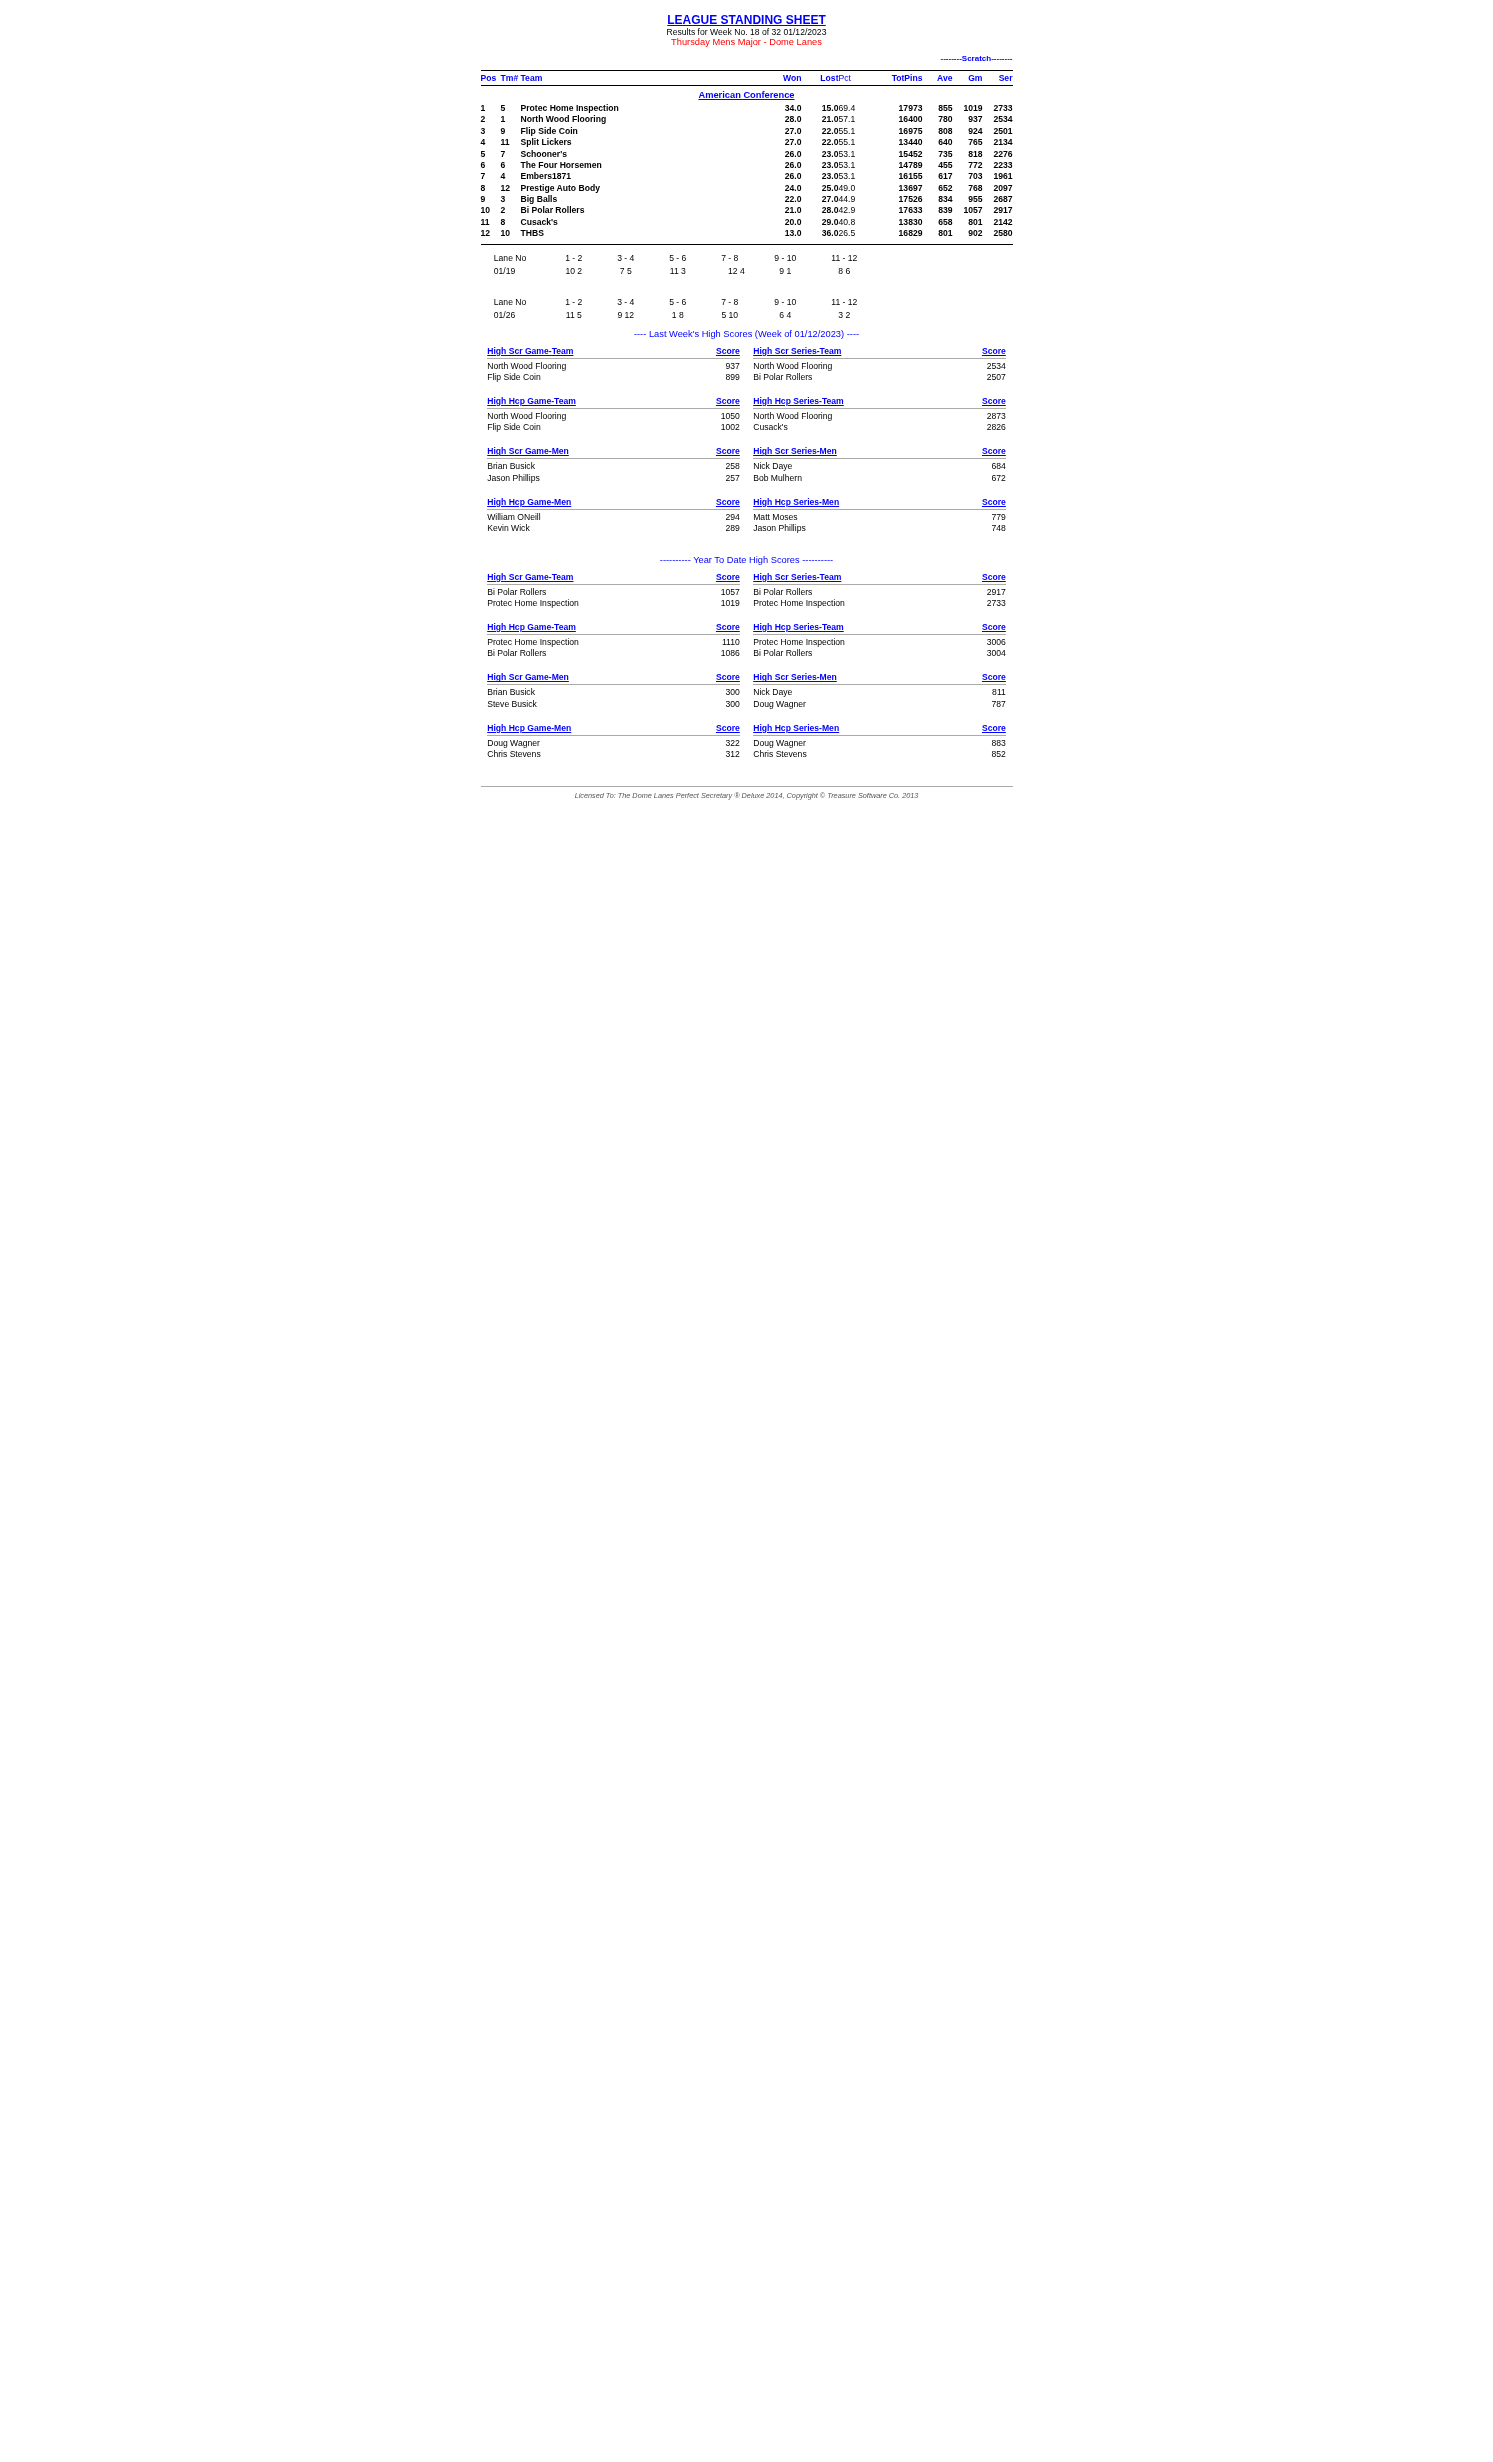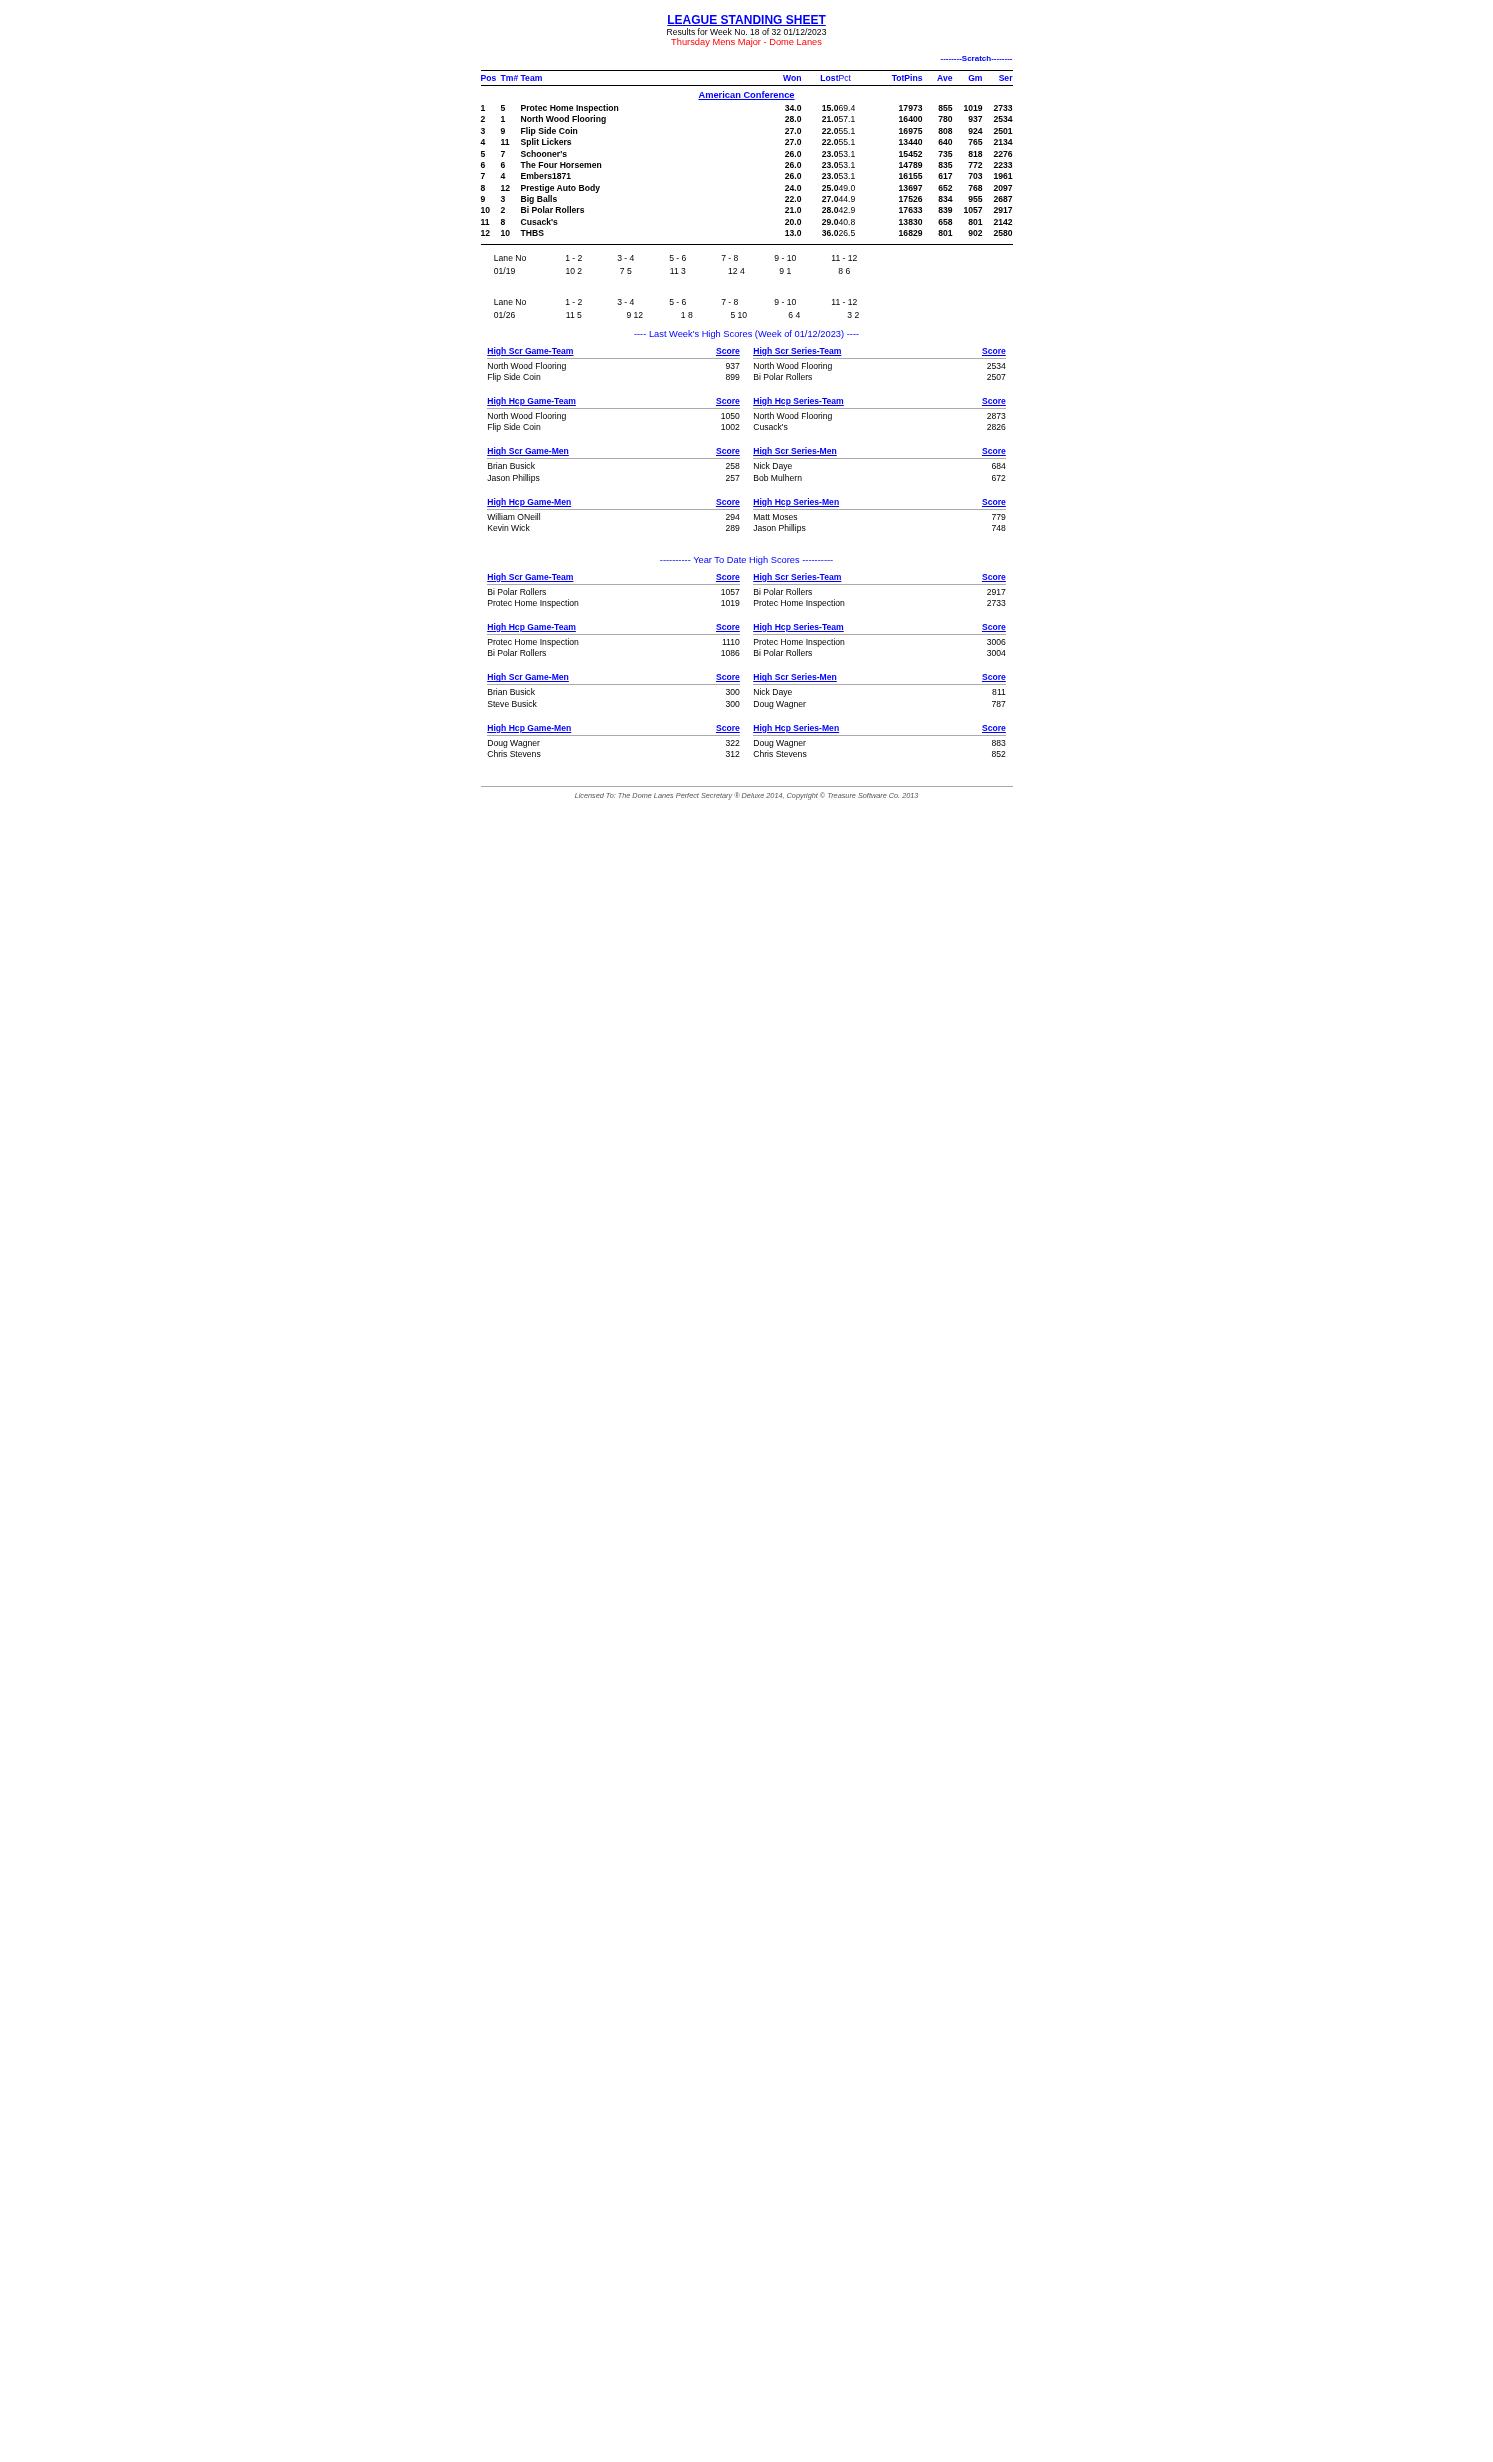--- a/index.html
+++ b/index.html
@@ -218,21 +218,21 @@
     <div class="col-ser">2276</div>
   </div>
       <div class="data-row">
     <div class="col-pos">6</div>
     <div class="col-tm">6</div>
     <div class="col-team">The Four Horsemen</div>
     <div class="col-won">26.0</div>
     <div class="col-lost">23.0</div>
     <div class="col-pct">53.1</div>
     <div class="col-totpins">14789</div>
-    <div class="col-ave">835</div>
+    <div class="col-ave">455</div>
     <div class="col-gm">772</div>
     <div class="col-ser">2233</div>
   </div>
       <div class="data-row">
     <div class="col-pos">7</div>
     <div class="col-tm">4</div>
     <div class="col-team">Embers1871</div>
     <div class="col-won">26.0</div>
     <div class="col-lost">23.0</div>
     <div class="col-pct">53.1</div>
@@ -335,21 +335,21 @@
     <span style="width:30px; text-align:center;">1 - 2</span>
     <span style="width:30px; text-align:center;">3 - 4</span>
     <span style="width:30px; text-align:center;">5 - 6</span>
     <span style="width:30px; text-align:center;">7 - 8</span>
     <span style="width:37px; text-align:center;">9 - 10</span>
     <span style="width:37px; text-align:center;">11 - 12</span>
   </div>
   <div class="lane-row">
     <span style="width:43px;">01/26</span>
     <span style="width:30px; text-align:center;">11  5</span>
-    <span style="width:30px; text-align:center;margin-left:9px;">9  12</span>
+    <span style="width:30px; text-align:center;">9  12</span>
     <span style="width:30px; text-align:center;">1    8</span>
     <span style="width:30px; text-align:center;">5   10</span>
     <span style="width:37px; text-align:center;">6    4</span>
     <span style="width:37px; text-align:center;">3    2</span>
   </div>
 </div>
 
 <div class="high-scores-header">----  Last Week's High Scores  (Week of 01/12/2023)  ----</div>
 
 <div id="last-week-sections">

